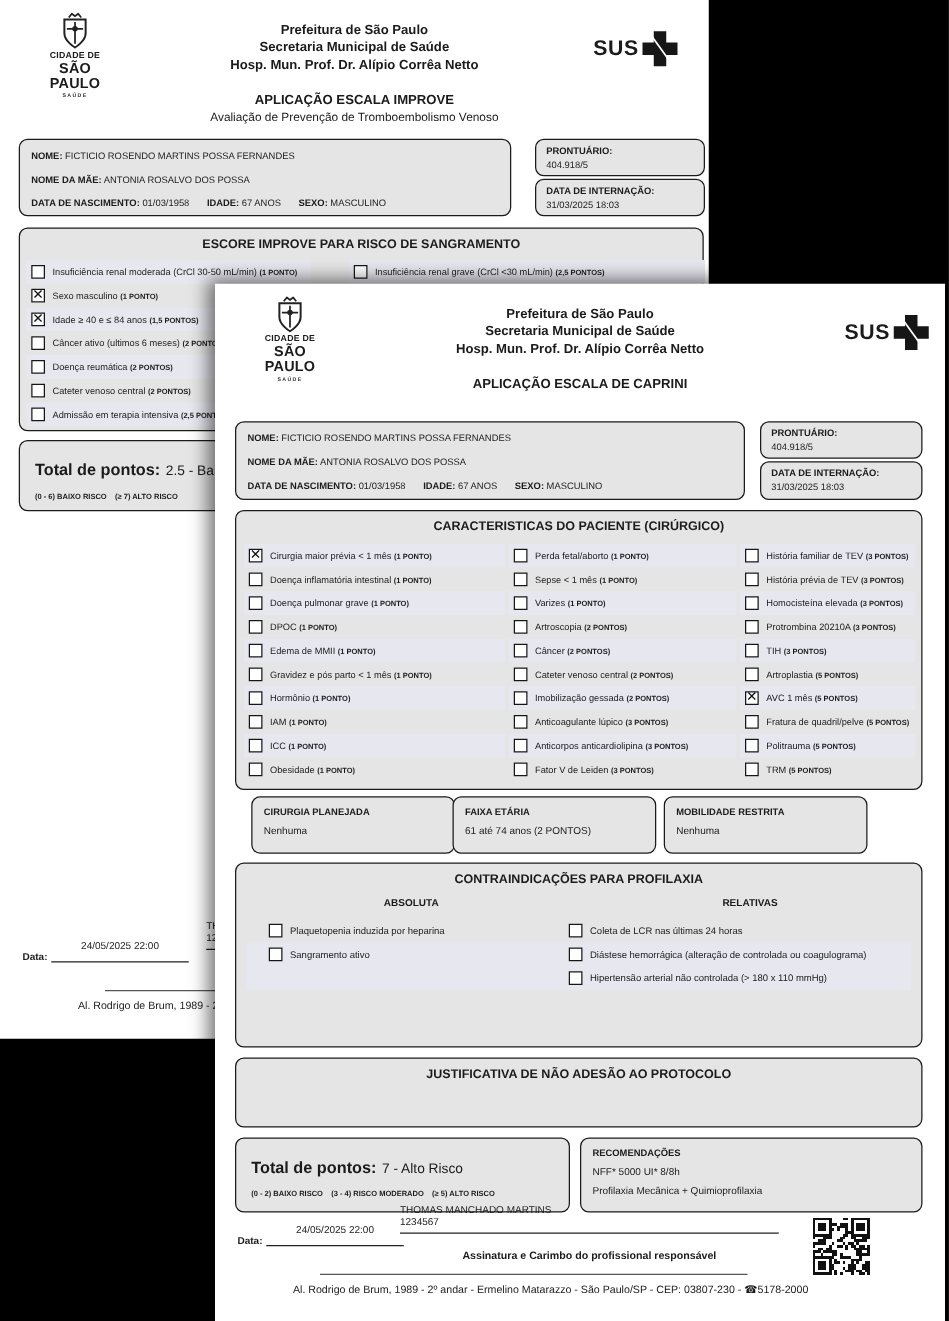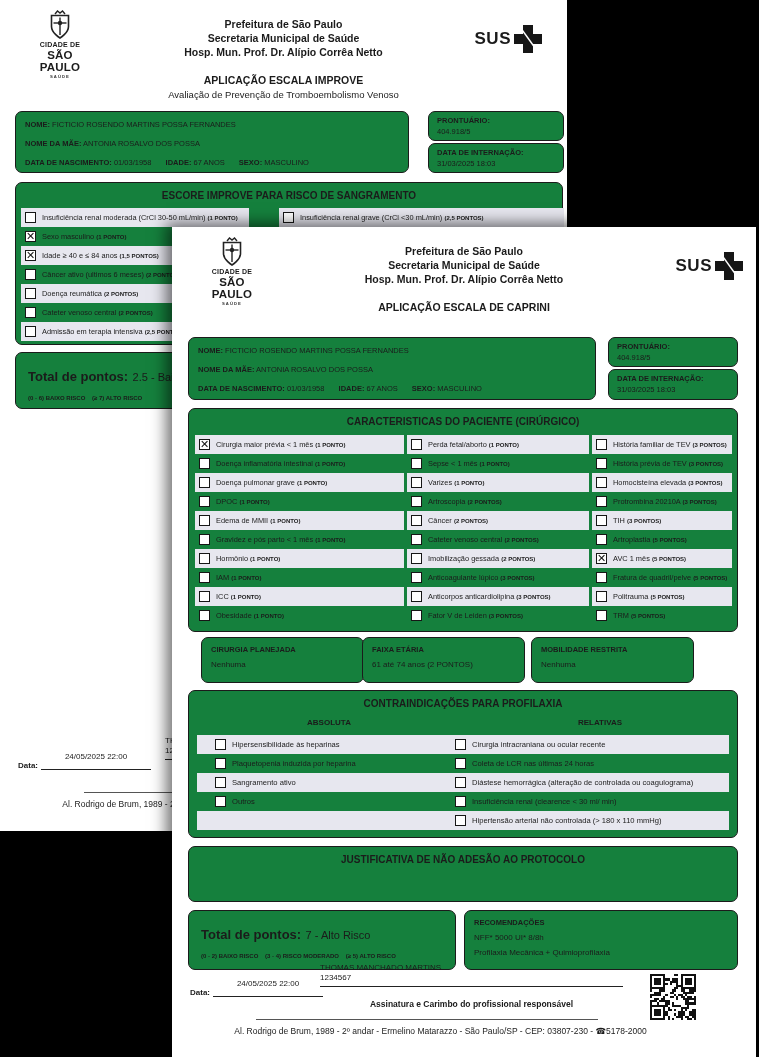--- a/index.html
+++ b/index.html
@@ -17,21 +17,21 @@
   .em3{font-size:6px;transform:scale(.7);letter-spacing:1.5px;font-weight:bold;color:#333;}
   .org{position:absolute;left:0;right:0;top:17px;text-align:center;font-weight:bold;
        font-size:10.5px;line-height:14px;}
   .sus{position:absolute;top:24px;display:flex;align-items:center;gap:2px;
        font-weight:bold;font-size:17px;letter-spacing:.5px;}
   .back-form .sus{right:24px;} .front-form .sus{right:12px;}
   .sus svg{display:block;}
   .ftitle{position:absolute;left:0;right:0;top:74px;text-align:center;font-weight:bold;font-size:10.5px;}
   .fsub{position:absolute;left:0;right:0;top:89px;text-align:center;font-size:9.5px;}
   
-  .box{position:absolute;border:1.6px solid #1b1b1b;border-radius:7px;background:#15803d;box-sizing:border-box;}
+  .box{position:absolute;border:1.6px solid #1b1b1b;border-radius:7px;background:#e5e5e5;box-sizing:border-box;}
   .box-title{position:absolute;left:0;right:0;top:7px;text-align:center;font-weight:bold;font-size:10px;}
   
   .back-form .patient-box{left:15px;top:111px;width:394px;height:62px;}
   .front-form .patient-box{left:16px;top:110px;width:408px;height:63px;}
   .pline{position:absolute;left:9px;font-size:7.5px;white-space:nowrap;}
   .pl1{top:8px;} .pl2{top:27px;} .pl3{top:46px;}
   .lb{font-weight:bold;}
   .gap{display:inline-block;width:12px;}
   .back-form .pront1{left:428px;top:111px;width:136px;height:30px;}
   .back-form .pront2{left:428px;top:143px;width:136px;height:30px;}
@@ -422,58 +422,38 @@
     <div class="box info-box info-b3">
       <div class="ib-label">MOBILIDADE RESTRITA</div>
       <div class="ib-value">Nenhuma</div>
     </div>
 
     <div class="box contra-box">
       <div class="box-title">CONTRAINDICAÇÕES PARA PROFILAXIA</div>
       <div class="c-head c-head-l">ABSOLUTA</div>
       <div class="c-head c-head-r">RELATIVAS</div>
       <div class="c-rows">
-          <div class="c-row striped">
-            <div class="c-cell c-left">
-              <span class="chk"></span>
-              <span class="chk-label">Hipersensibilidade às heparinas</span>
-            </div>
-            <div class="c-cell c-right">
-              <span class="chk"></span>
-              <span class="chk-label">Cirurgia intracraniana ou ocular recente</span>
-            </div>
-          </div>
           <div class="c-row">
             <div class="c-cell c-left">
               <span class="chk"></span>
               <span class="chk-label">Plaquetopenia induzida por heparina</span>
             </div>
             <div class="c-cell c-right">
               <span class="chk"></span>
               <span class="chk-label">Coleta de LCR nas últimas 24 horas</span>
             </div>
           </div>
           <div class="c-row striped">
             <div class="c-cell c-left">
               <span class="chk"></span>
               <span class="chk-label">Sangramento ativo</span>
             </div>
             <div class="c-cell c-right">
               <span class="chk"></span>
               <span class="chk-label">Diástese hemorrágica (alteração de controlada ou coagulograma)</span>
-            </div>
-          </div>
-          <div class="c-row">
-            <div class="c-cell c-left">
-              <span class="chk"></span>
-              <span class="chk-label">Outros</span>
-            </div>
-            <div class="c-cell c-right">
-              <span class="chk"></span>
-              <span class="chk-label">Insuficiência renal (clearence &lt; 30 ml/ min)</span>
             </div>
           </div>
           <div class="c-row striped">
             <div class="c-cell c-left"></div>
             <div class="c-cell c-right">
               <span class="chk"></span>
               <span class="chk-label">Hipertensão arterial não controlada (&gt; 180 x 110 mmHg)</span>
             </div>
           </div>
         </div>

